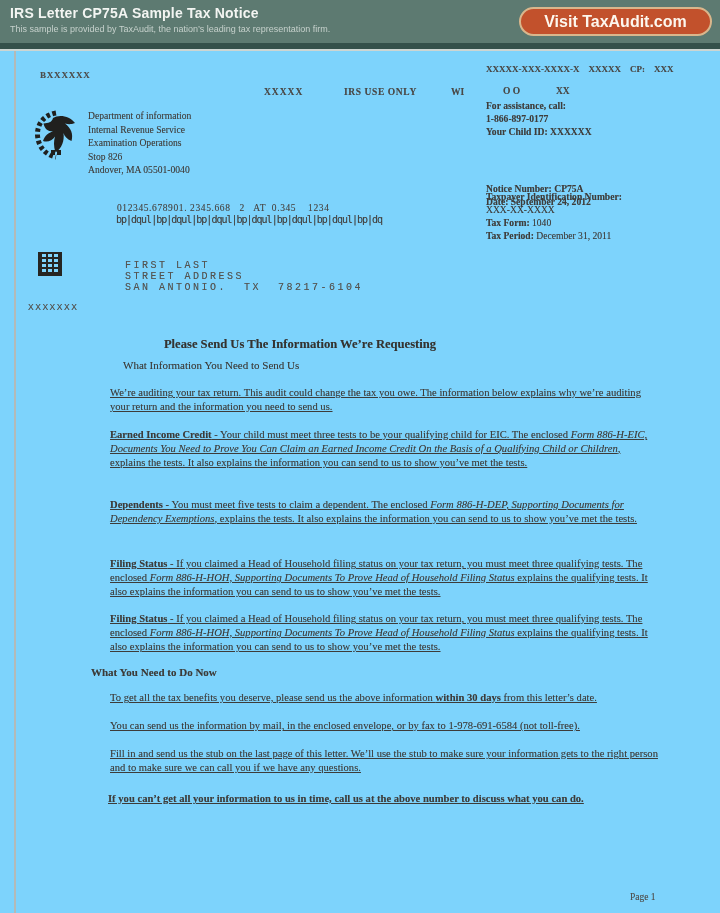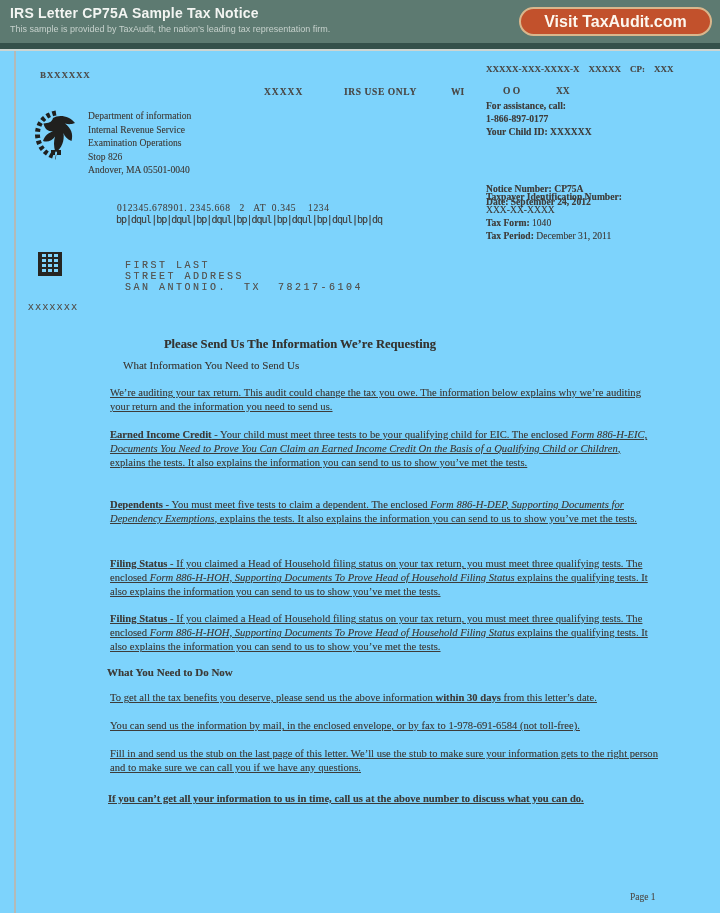--- a/index.html
+++ b/index.html
@@ -139,21 +139,21 @@
     <p class="abs para" style="left:110px;top:386px;width:545px;">We’re auditing your tax return.  This audit could change the tax you owe. The information below explains why we’re auditing your return and the information you need to send us.</p>
 
     <p class="abs para" style="left:110px;top:428px;width:542px;"><b>Earned Income Credit</b><span> - Your child must meet three tests to be your qualifying child for EIC. The enclosed </span><i>Form 886-H-EIC, Documents You Need to Prove You Can Claim an Earned Income Credit On the Basis of a Qualifying Child or Children</i><span>, explains the tests. It also explains the information you can send to us to show you’ve met the tests.</span></p>
 
     <p class="abs para" style="left:110px;top:498px;width:545px;"><b>Dependents -</b><span> You must meet five tests to claim a dependent. The enclosed </span><i>Form 886-H-DEP, Supporting Documents for Dependency Exemptions</i><span>, explains the tests. It also explains the information you can send to us to show you’ve met the tests.</span></p>
 
     <p class="abs para" style="left:110px;top:557px;width:548px;"><b>Filing Status</b><span> - If you claimed a Head of Household filing status on your tax return, you must meet three qualifying tests. The enclosed </span><i>Form 886-H-HOH, Supporting Documents To Prove Head of Household Filing Status</i><span> explains the qualifying tests. It also explains the information you can send to us to show you’ve met the tests.</span></p>
 
     <p class="abs para" style="left:110px;top:612px;width:548px;"><b>Filing Status</b><span> - If you claimed a Head of Household filing status on your tax return, you must meet three qualifying tests. The enclosed </span><i>Form 886-H-HOH, Supporting Documents To Prove Head of Household Filing Status</i><span> explains the qualifying tests. It also explains the information you can send to us to show you’ve met the tests.</span></p>
 
-    <div class="abs h2 b" style="left:91px;top:666px;margin-left:16px;">What You Need to Do Now</div>
+    <div class="abs h2 b" style="left:91px;top:666px;">What You Need to Do Now</div>
 
     <p class="abs para nowrap" style="left:110px;top:691px;"><span>To get all the tax benefits you deserve, please send us the above information </span><b>within 30 days</b><span> from this letter’s date.</span></p>
 
     <p class="abs para nowrap" style="left:110px;top:719px;">You can send us the information by mail, in the enclosed envelope, or by fax to 1-978-691-6584 (not toll-free).</p>
 
     <p class="abs para" style="left:110px;top:747px;width:548px;">Fill in and send us the stub on the last page of this letter. We’ll use the stub to make sure your information gets to the right person and to make sure we can call you if we have any questions.</p>
 
     <p class="abs para b nowrap" style="left:108px;top:792px;">If you can’t get all your information to us in time, call us at the above number to discuss what you can do.</p>
 
     <div class="abs footer" style="left:630px;top:892px;">Page 1</div>

